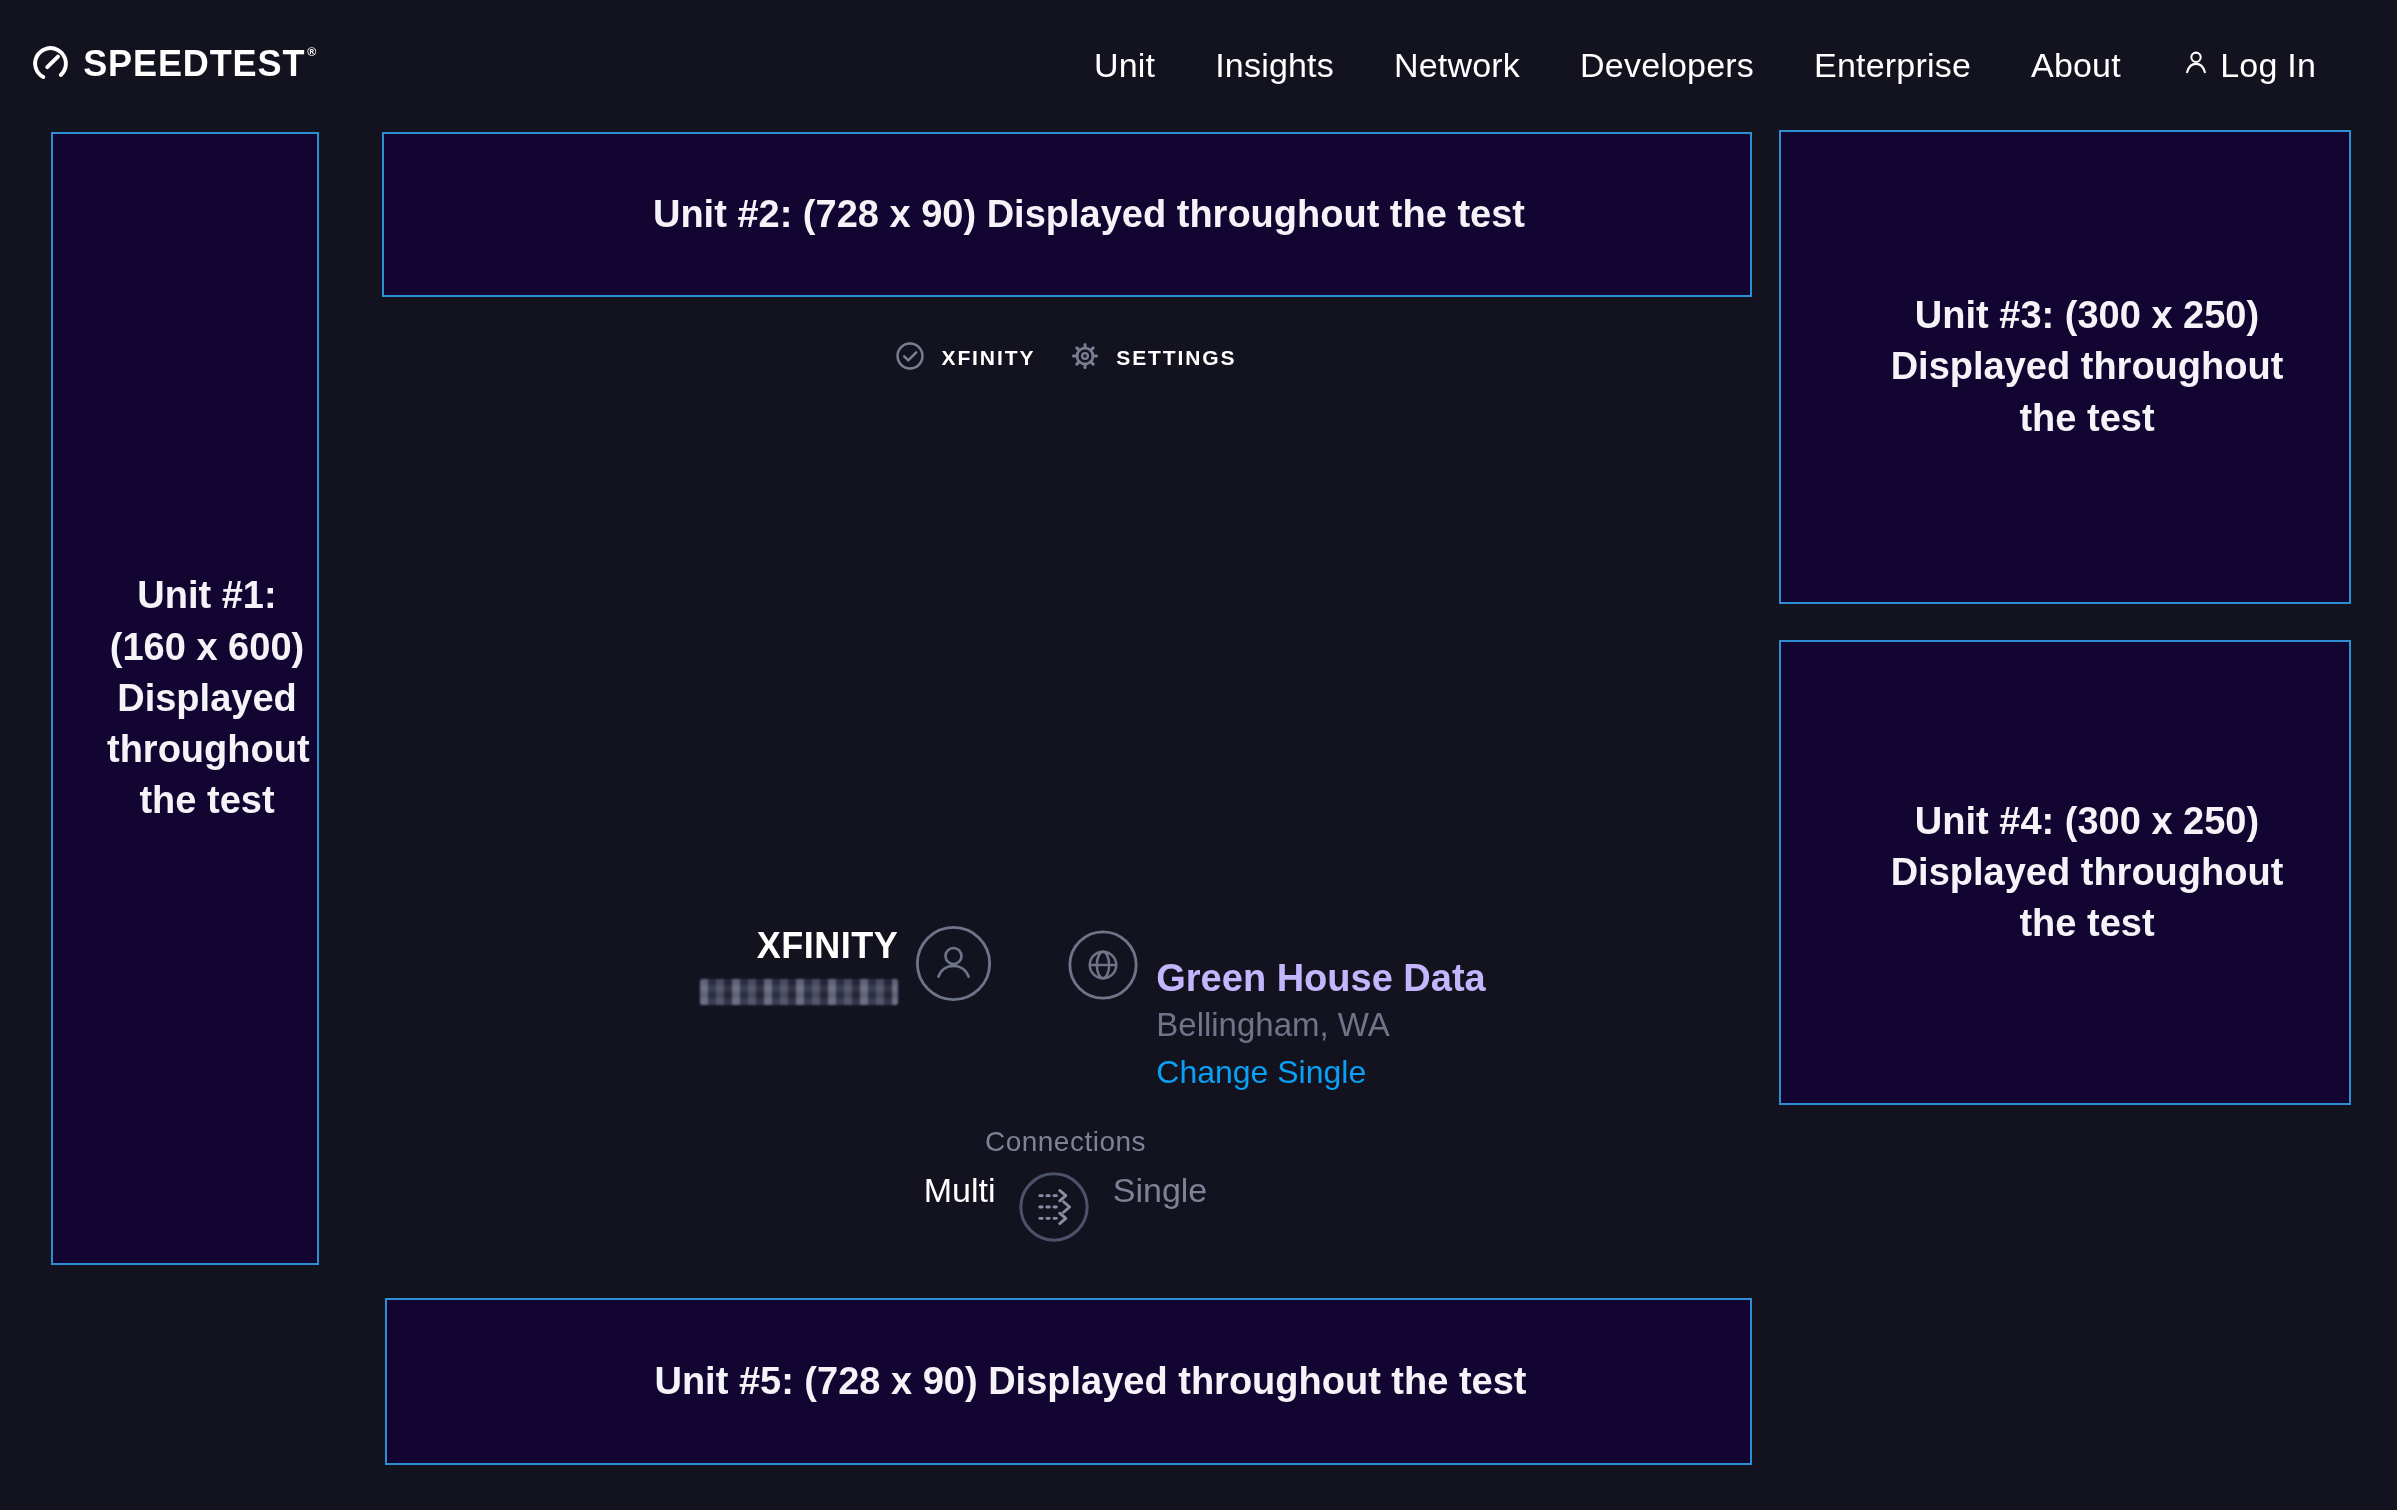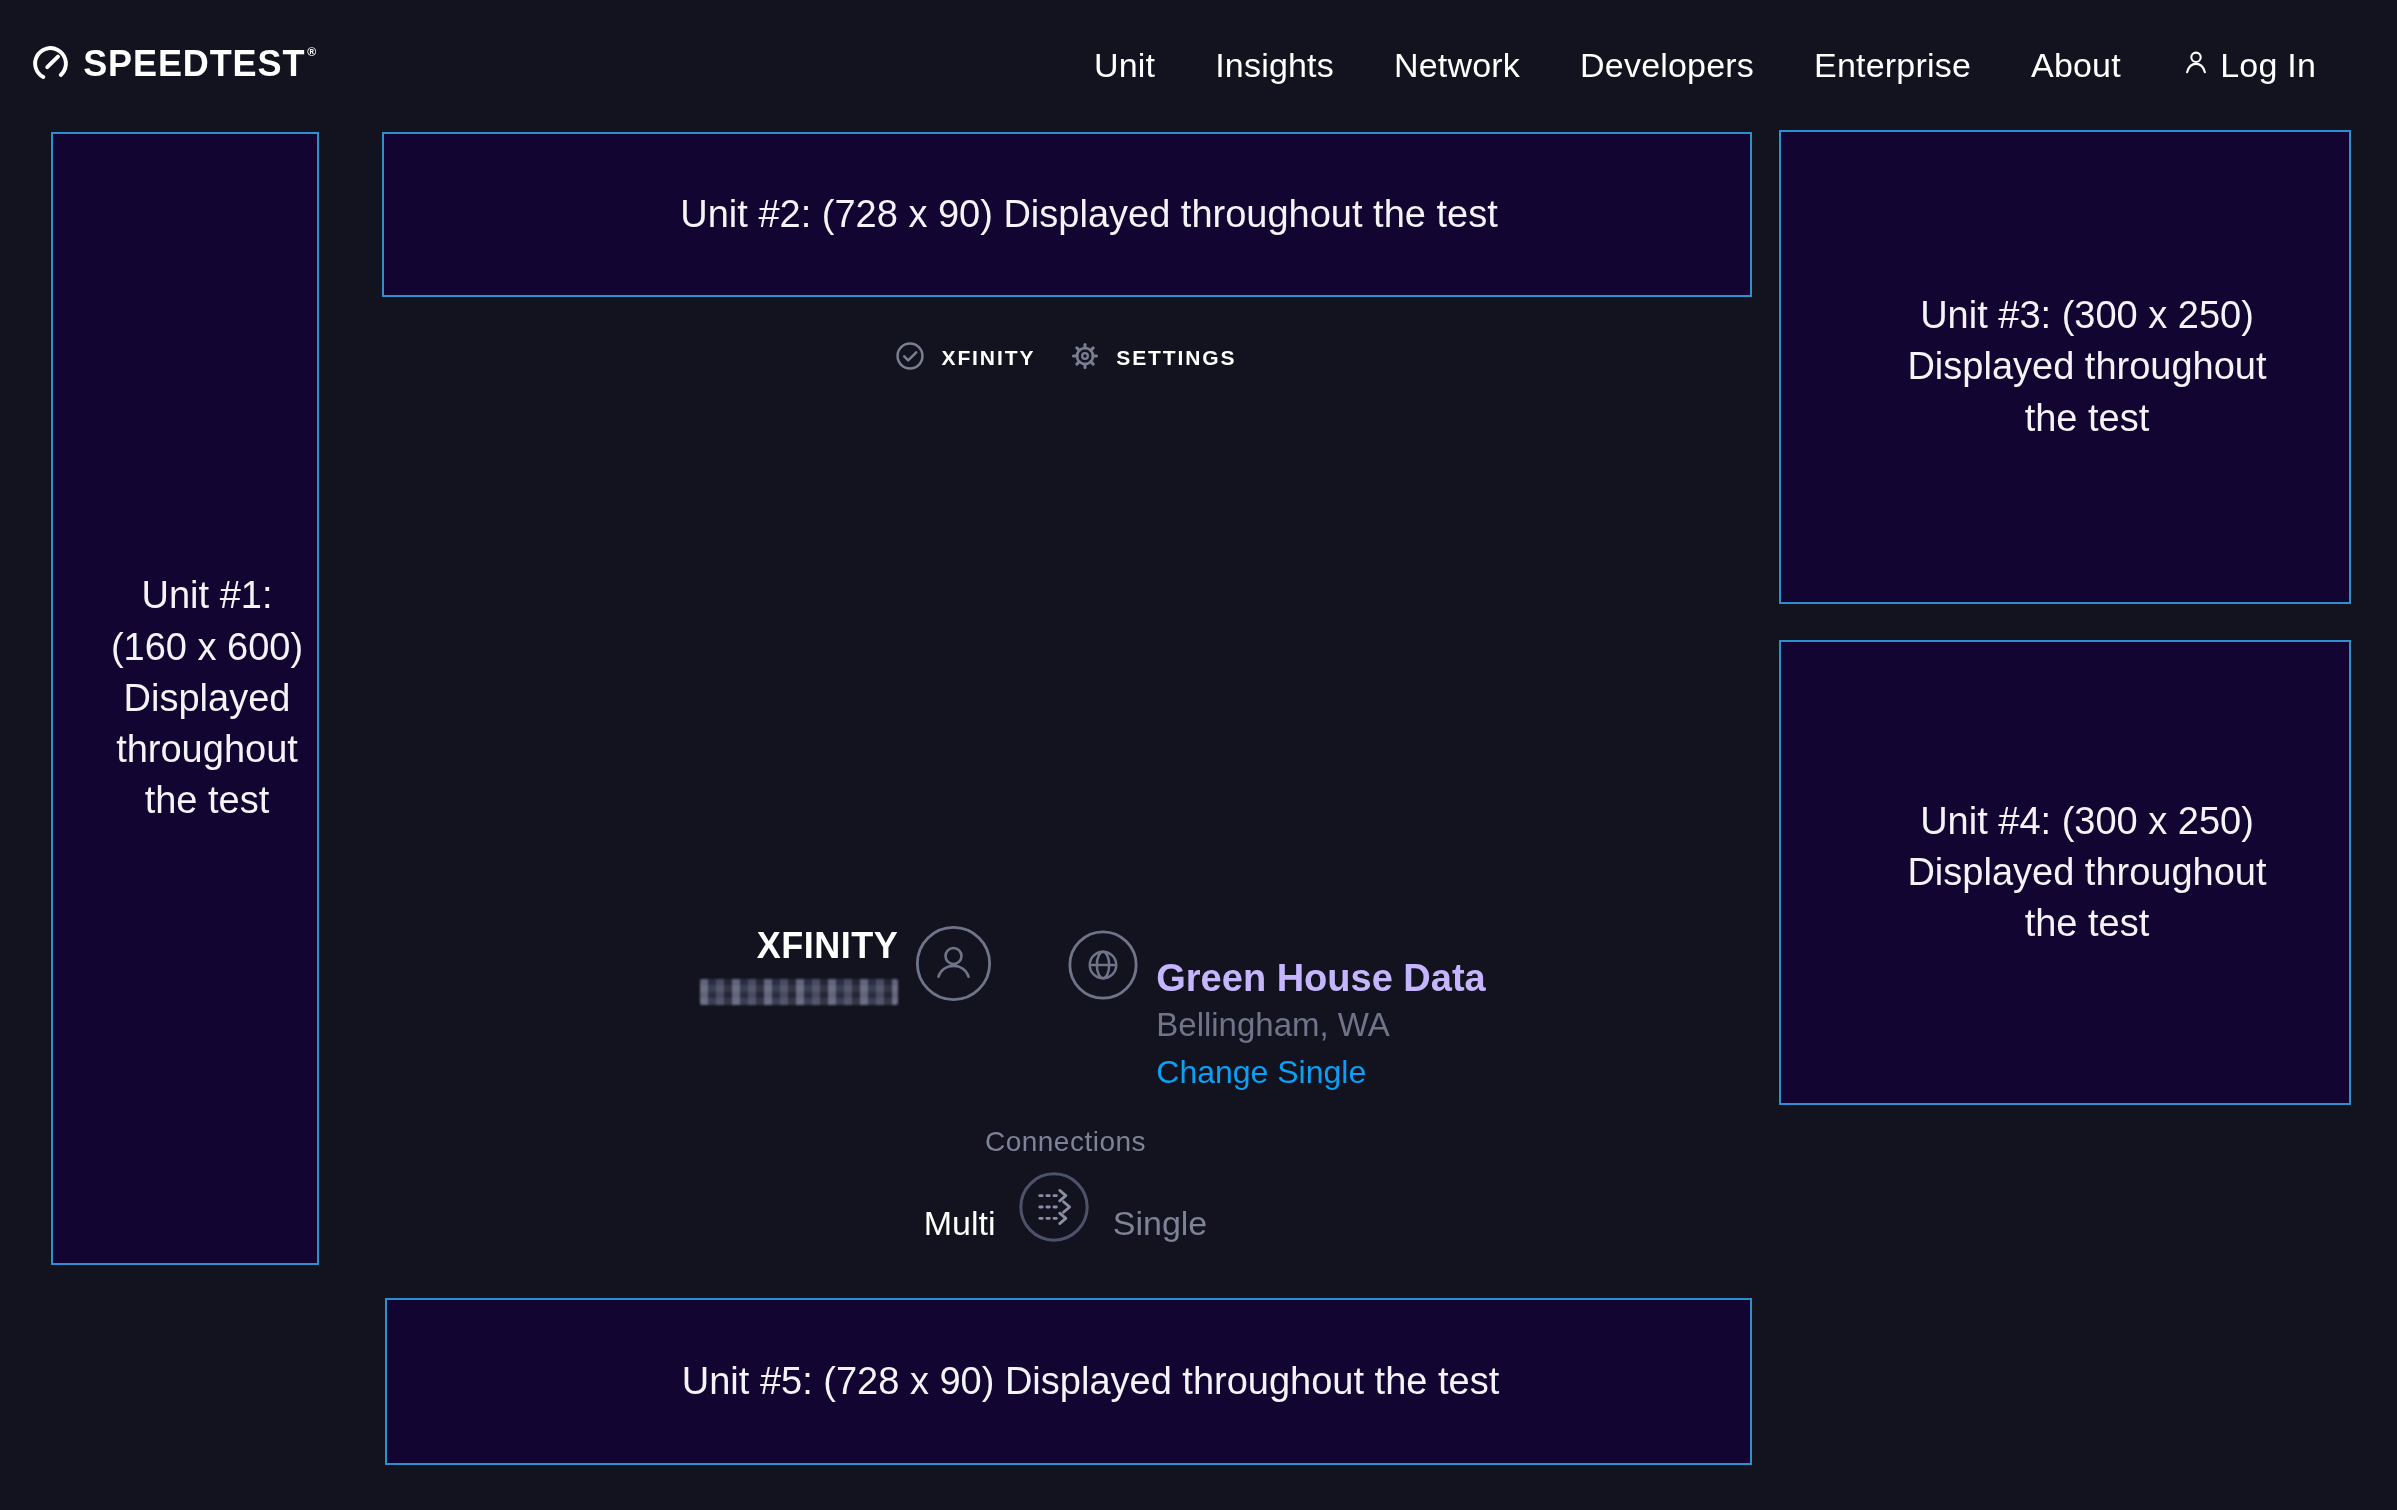--- a/index.html
+++ b/index.html
@@ -31,21 +31,21 @@
   }
 
   
   .ad {
     position:absolute;
     background:#130531;
     border:2.8px solid #2e8fd0;
     display:flex; align-items:center; justify-content:center;
     text-align:center;
     color:#f4f4f8;
-    font-size:38px; line-height:1.35; font-weight:400;padding-left:44px;
+    font-size:38px; line-height:1.35; font-weight:700;padding-left:44px;
   }
   #ad1 { left:51px;   top:132px;  width:268px;  height:1133px; }
   #ad2 { left:382px;  top:132px;  width:1370px; height:165px;  }
   #ad3 { left:1779px; top:130px;  width:572px;  height:474px;  }
   #ad4 { left:1779px; top:640px;  width:572px;  height:465px;  }
   #ad5 { left:385px;  top:1298px; width:1367px; height:167px;  }
   #ad1 .ad-text { max-width:200px; }
   #ad3 .ad-text, #ad4 .ad-text { max-width:399px; }
 
   
@@ -84,21 +84,21 @@
   .server-col { display:flex; flex-direction:column; align-items:flex-start; }
   .server-name { font-size:38px; font-weight:700; line-height:43px; color:#c4b5fd;margin-top:32px; }
   .server-loc { margin-top:5.6px; font-size:33px; font-weight:400; line-height:38px; color:#6f7489; }
   .server-change { margin-top:9.4px; font-size:32px; font-weight:500; line-height:38px; color:#0aa0f5; cursor:pointer; text-decoration:none; }
 
   .connections {
     position:absolute; top:1126px; left:0; right:0;
     display:flex; flex-direction:column; align-items:center;
   }
   .connections-label { font-size:28px; line-height:32px; color:#7d8296; letter-spacing:0.5px; }
-  .conn-row { margin-top:13px; display:flex; align-items:flex-end; gap:22.6px; }
+  .conn-row { margin-top:13px; display:flex; align-items:flex-start; gap:22.6px; }
   .conn-multi { font-size:34px; font-weight:500; color:#fff; cursor:pointer; }
   .conn-single { font-size:34px; font-weight:400; color:#7d8296; cursor:pointer; }
   .conn-toggle { cursor:pointer; display:flex; }
 </style>
 </head>
 <body>
 
 <div id="app">
 
   <div class="header">

